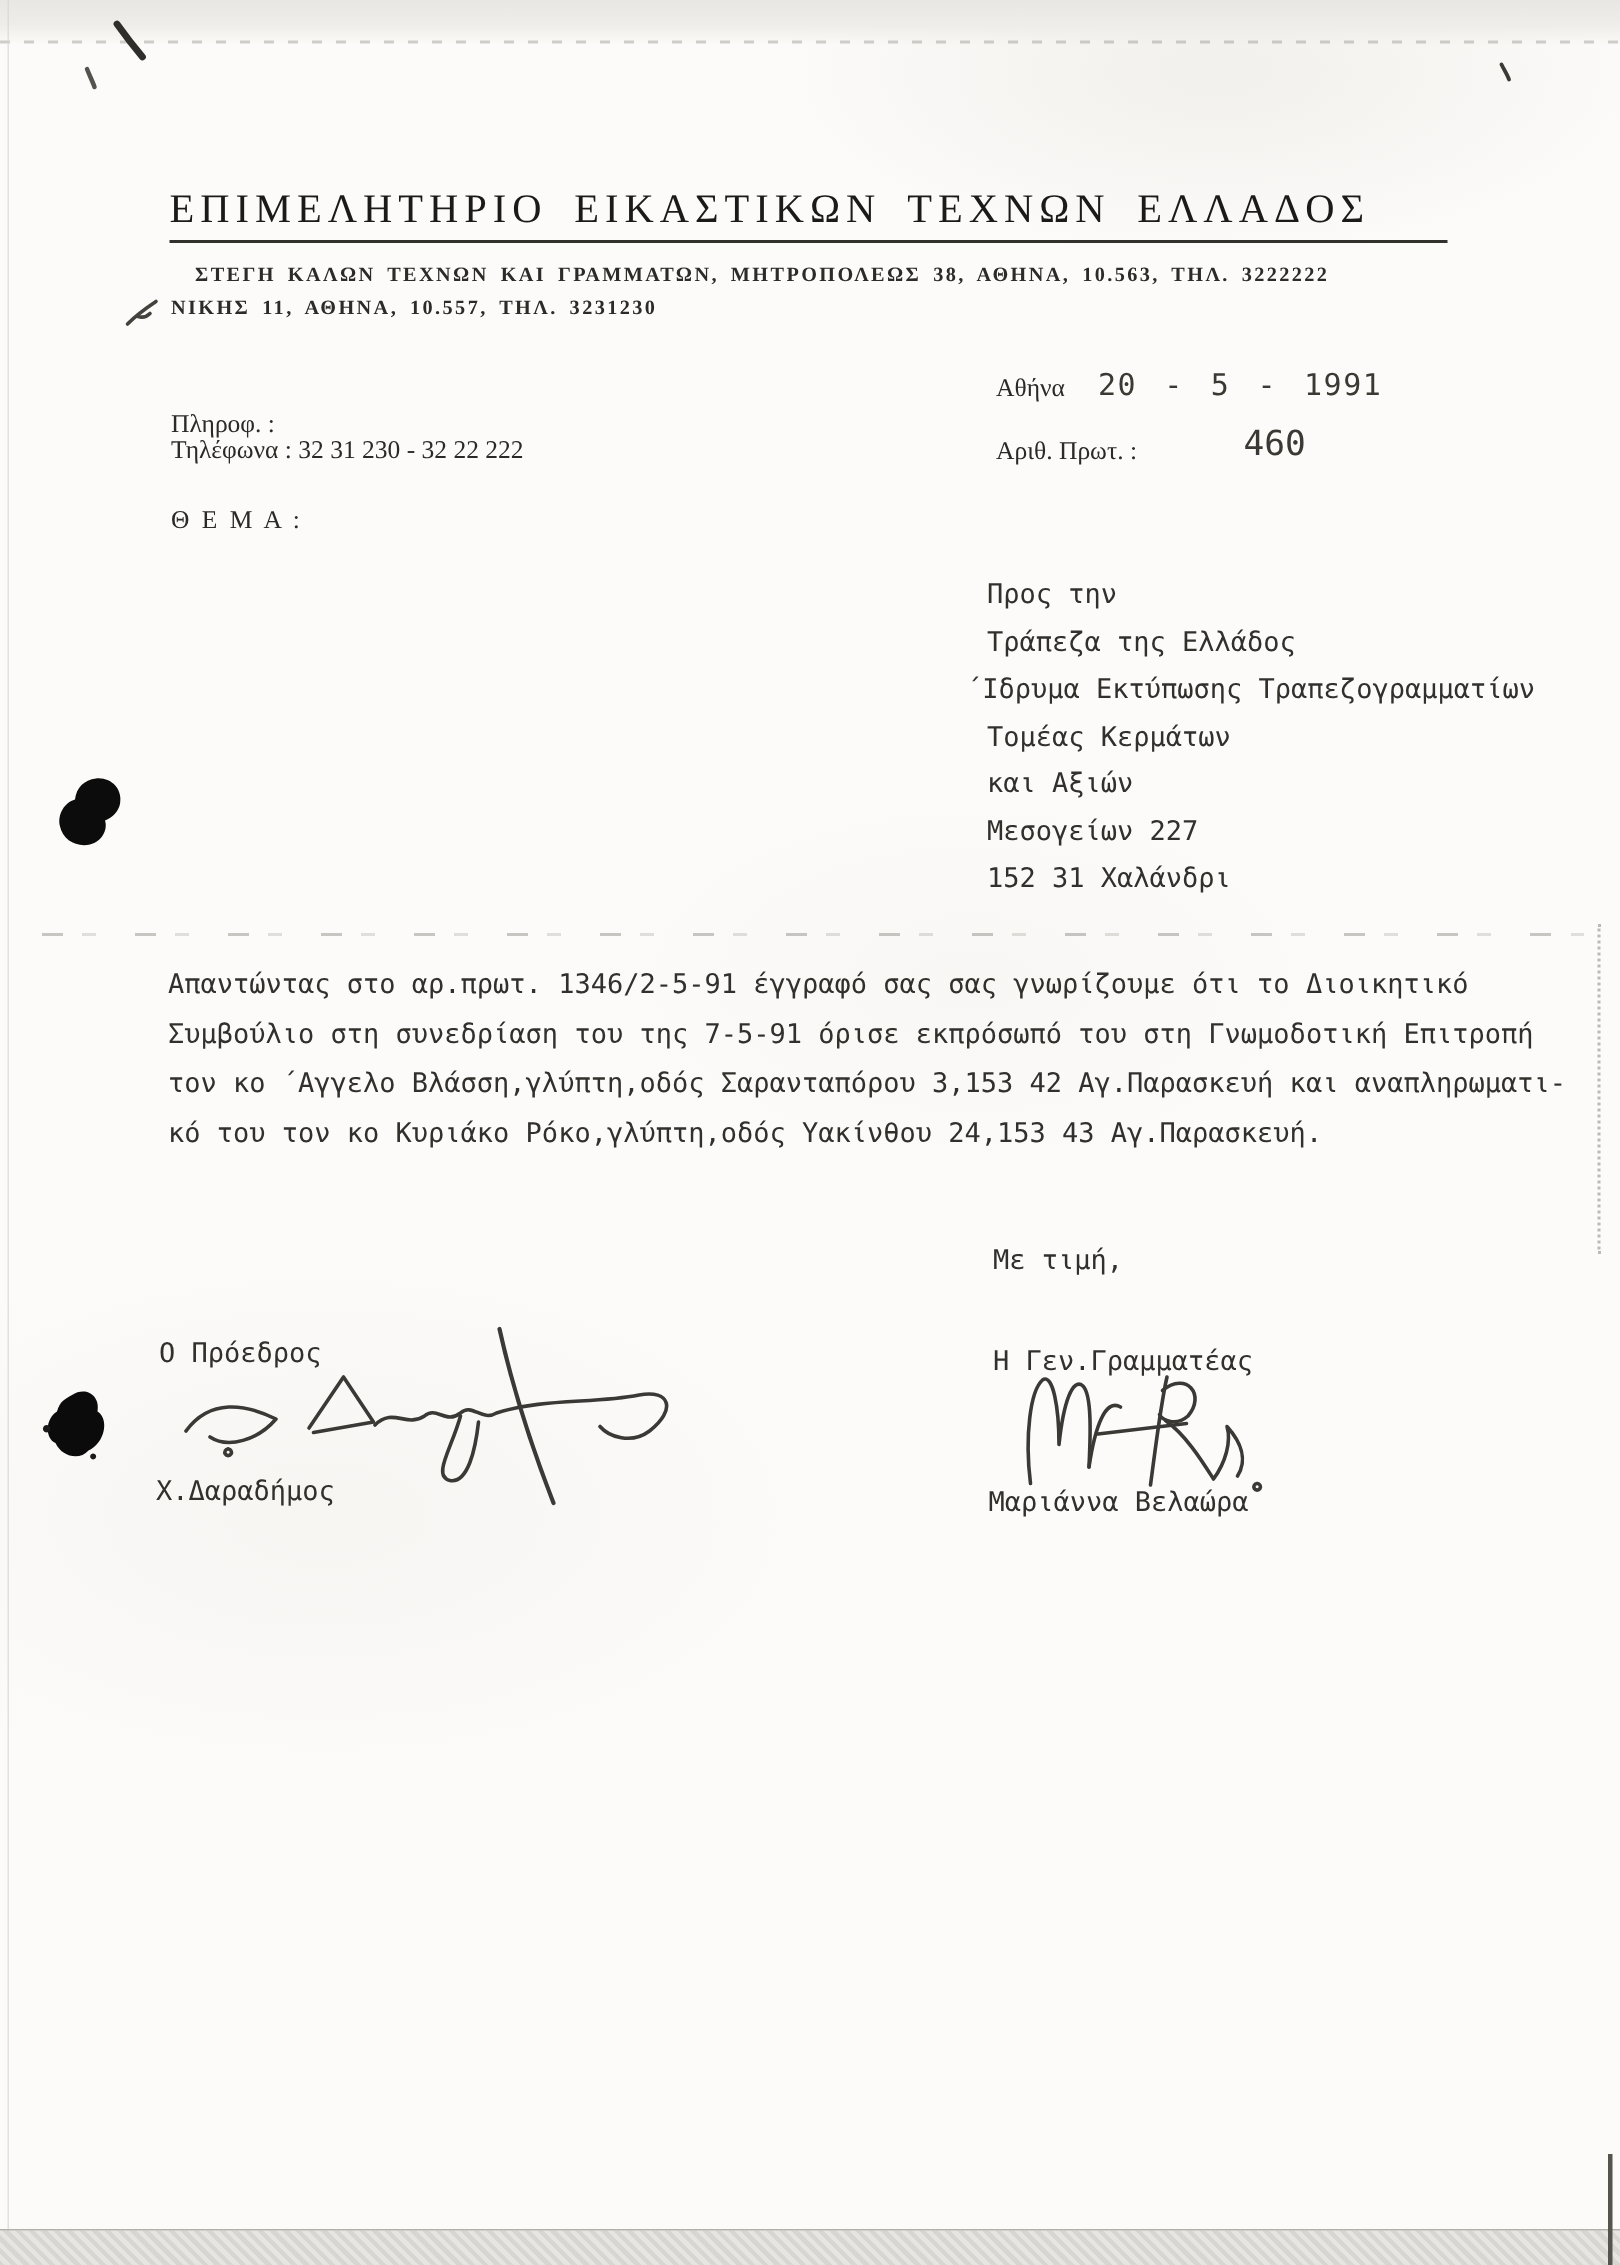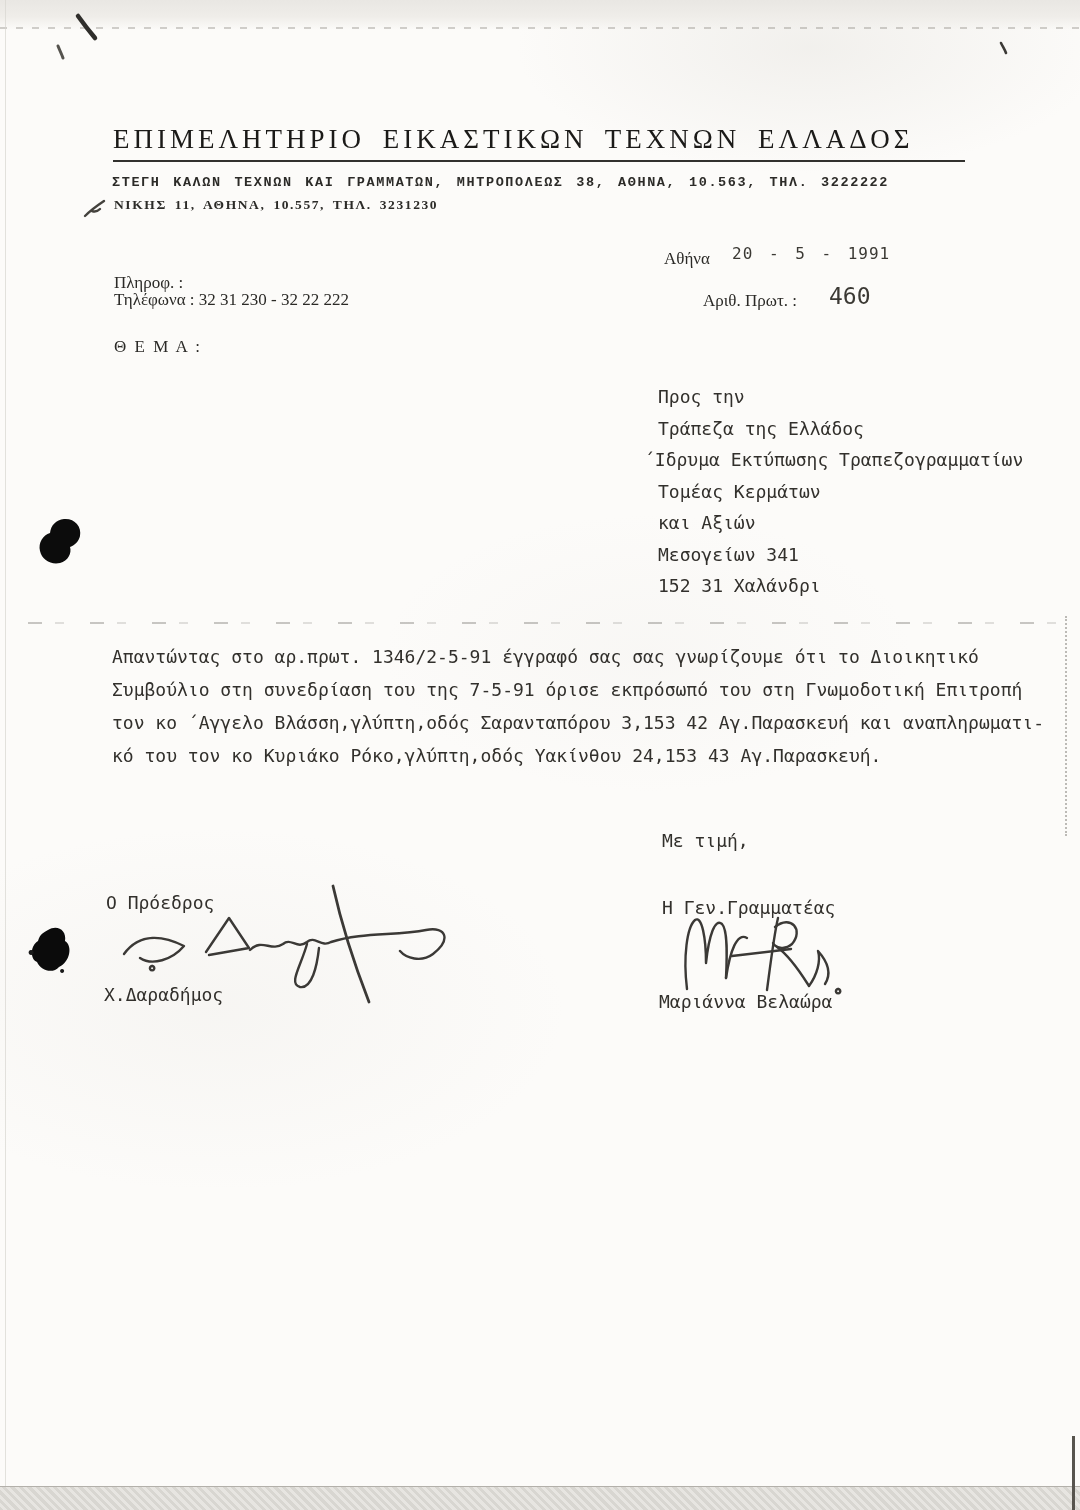--- a/index.html
+++ b/index.html
@@ -31,30 +31,30 @@
   .edge-left{left:5px;top:0;width:1px;height:1510px;background:#d7d5d0;opacity:.7;}
   .edge-right-dotted{left:1065px;top:616px;width:0;height:220px;
     border-left:2px dotted rgba(110,107,100,.45);}
   .edge-right-bottom{left:1072px;top:1436px;width:3px;height:74px;background:#57544e;}
 
   .title{left:113px;top:124px;font-size:27px;letter-spacing:4px;word-spacing:7px;
     color:#1b1a18;white-space:nowrap;}
   .rule{left:113px;top:160px;width:852px;height:2px;background:#32312e;}
   .addr{font-size:13.5px;font-weight:bold;letter-spacing:1.6px;word-spacing:3px;
     color:#2c2b28;white-space:nowrap;}
-  .addr1{left:112px;top:175px;font-family:Liberation Mono, monospace;}
+  .addr1{left:130px;top:175px;}
   .addr2{left:114px;top:197px;}
 
   .label{font-size:17px;white-space:nowrap;}
   .info-label{left:114px;top:249px;margin-top:24px;}
   .phones-line{left:114px;top:290px;}
   .subject-label{left:114px;top:337px;letter-spacing:2px;}
   .city-label{left:664px;top:249px;text-align:right;}
-  .date-value{left:732px;top:244px;font-size:16px;letter-spacing:1px;word-spacing:5px;color:#3b3934;}
-  .protocol-label{left:664px;top:291px;margin-left:39px;}
+  .date-value{left:732px;top:244px;font-size:20px;letter-spacing:1px;word-spacing:5px;color:#3b3934;}
+  .protocol-label{left:664px;top:291px;}
   .protocol-value{left:829px;top:283px;font-size:23px;color:#3b3934;}
 
   .recipient{left:658px;top:381px;font-size:18px;line-height:31.5px;white-space:nowrap;}
   .recipient .r-line:nth-child(3){margin-left:-14px;}
 
   .fold-line{left:28px;top:622px;width:1048px;height:2px;opacity:.55;
     background:repeating-linear-gradient(90deg,rgba(92,89,83,.6) 0 14px,transparent 14px 27px,rgba(92,89,83,.32) 27px 36px,transparent 36px 62px);}
 
   .body-par{left:112px;top:640px;width:980px;font-size:18px;line-height:33px;white-space:nowrap;}
 
@@ -108,21 +108,21 @@
   <svg class="abs" style="left:30px;top:515px;" width="56" height="56" viewBox="0 0 56 56">
     <path d="M34,4 C44,3 52,11 50,21 C49,26 45,30 40,32 C42,38 38,46 30,48 C21,50 12,45 10,36 C8,28 13,20 20,18 C21,10 26,5 34,4 Z" fill="#0c0c0c"></path>
   </svg>
 
   <div class="abs mono recipient">
     <div class="r-line">Προς την</div>
     <div class="r-line">Τράπεζα της Ελλάδος</div>
     <div class="r-line">΄Ιδρυμα Εκτύπωσης Τραπεζογραμματίων</div>
     <div class="r-line">Τομέας Κερμάτων</div>
     <div class="r-line">και Αξιών</div>
-    <div class="r-line">Μεσογείων 341</div>
+    <div class="r-line">Μεσογείων 227</div>
     <div class="r-line">152 31 Χαλάνδρι</div>
   </div>
 
   <div class="abs fold-line"></div>
   <div class="abs edge-right-dotted"></div>
 
   <div class="abs mono body-par">
     <div>Απαντώντας στο αρ.πρωτ. 1346/2-5-91 έγγραφό σας σας γνωρίζουμε ότι το Διοικητικό</div>
     <div>Συμβούλιο στη συνεδρίαση του της 7-5-91 όρισε εκπρόσωπό του στη Γνωμοδοτική Επιτροπή</div>
     <div>τον κο ΄Αγγελο Βλάσση,γλύπτη,οδός Σαρανταπόρου 3,153 42 Αγ.Παρασκευή και αναπληρωματι-</div>

